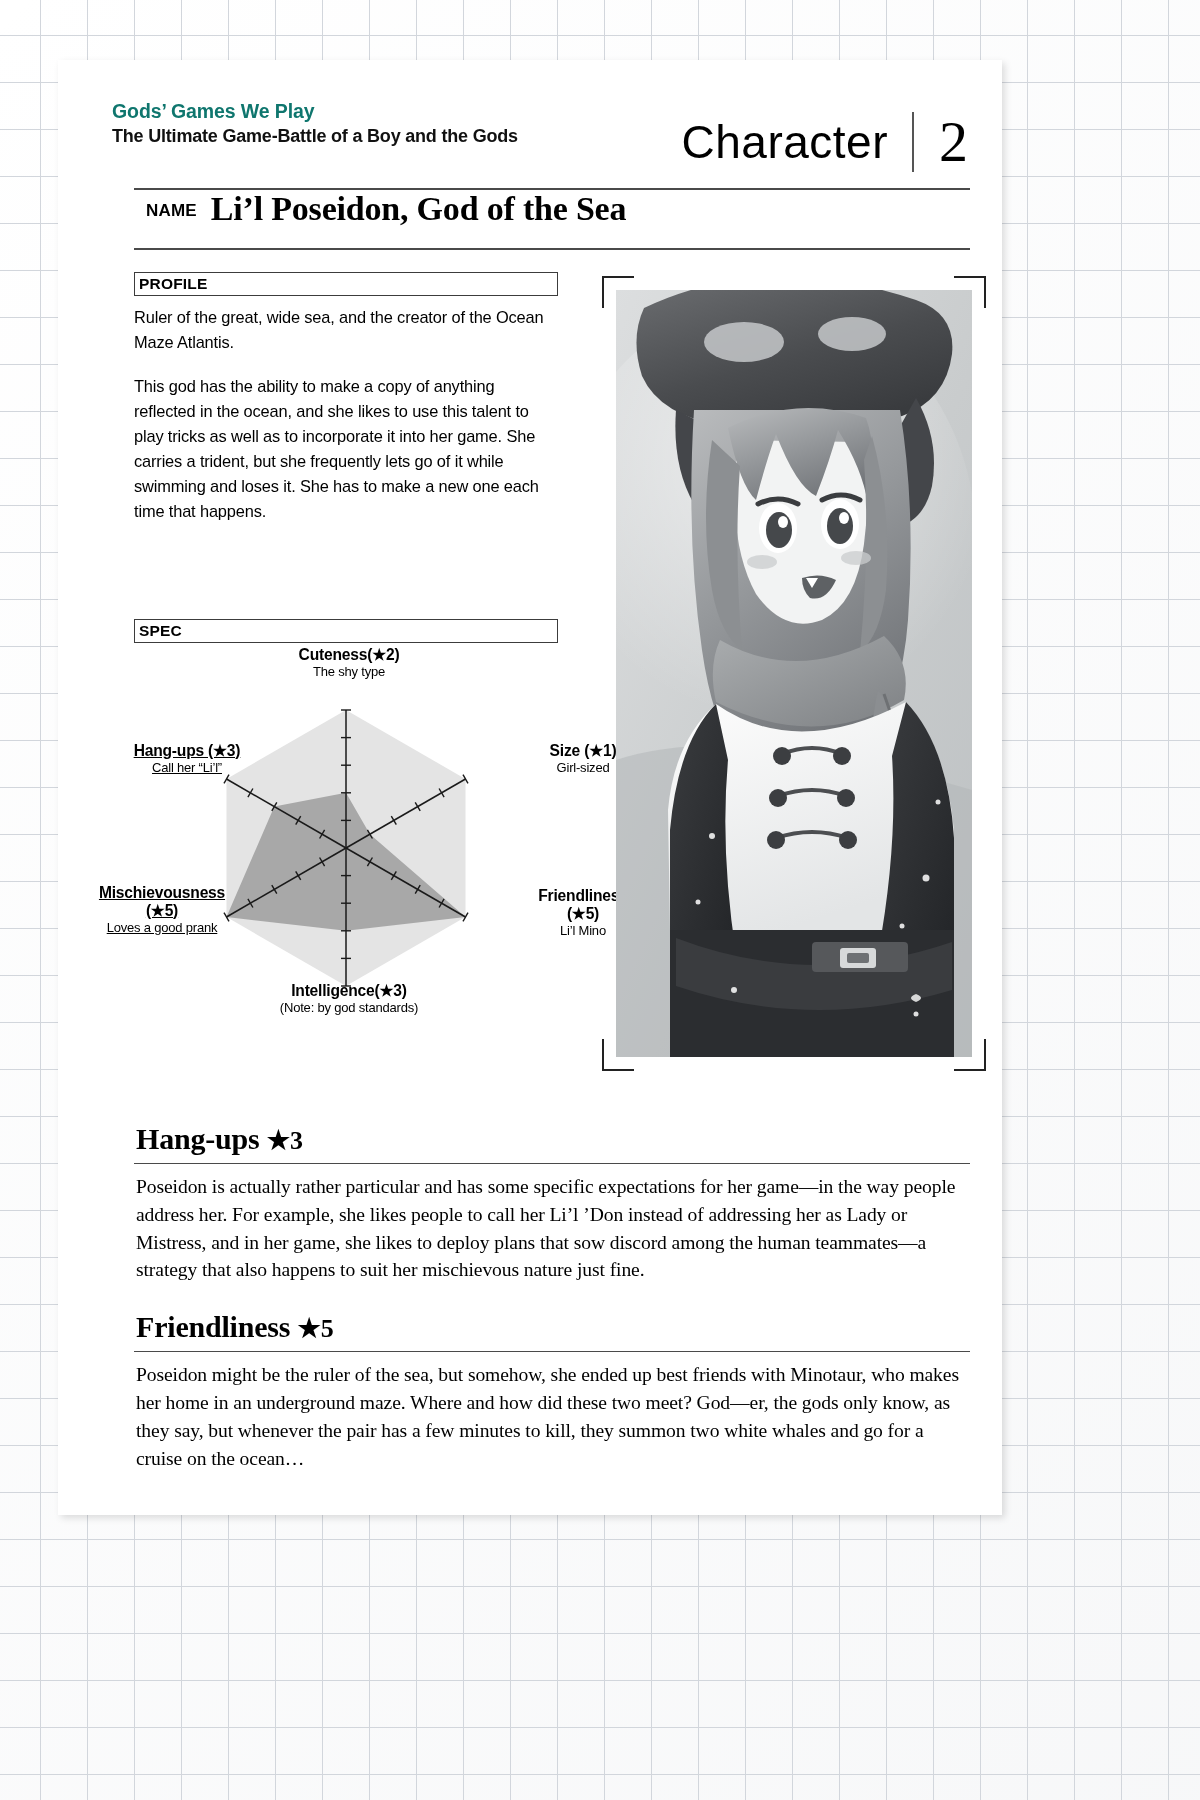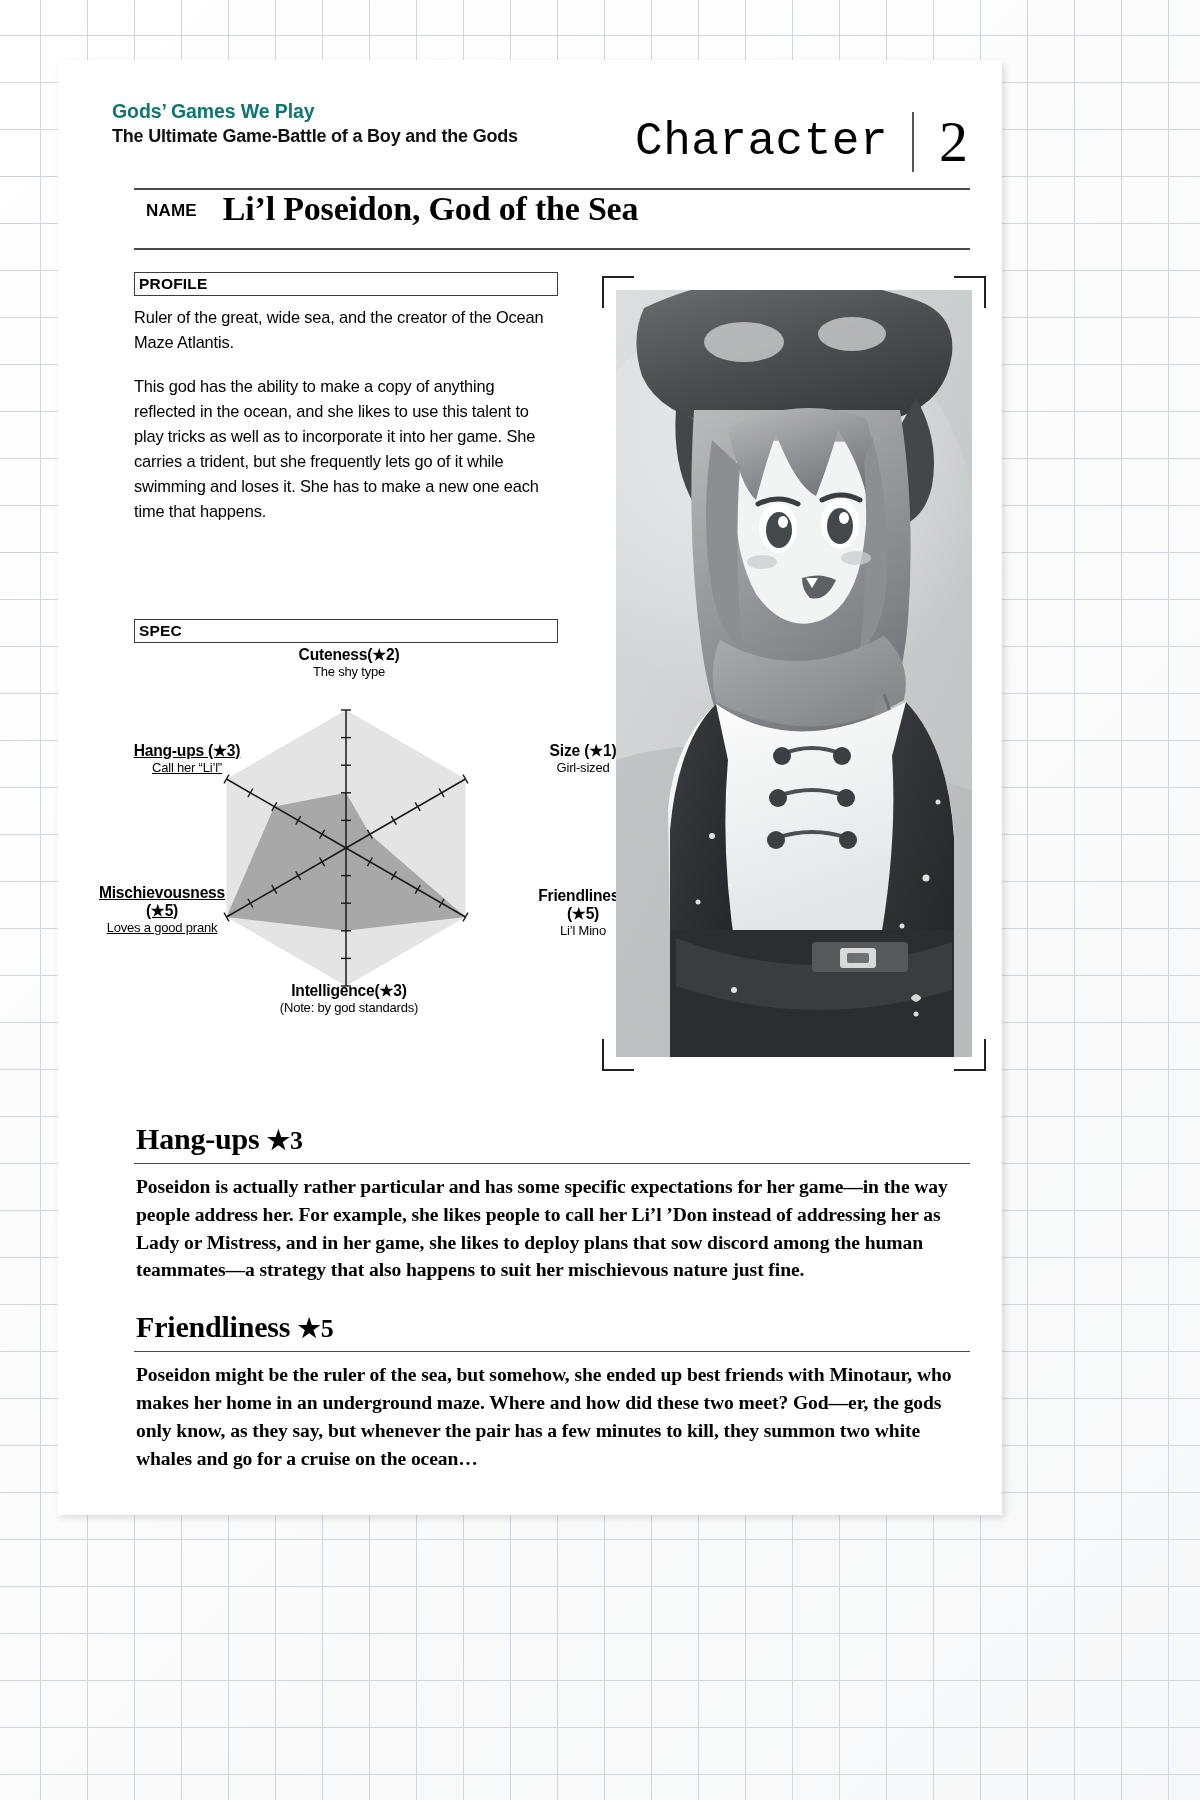--- a/index.html
+++ b/index.html
@@ -75,21 +75,21 @@
   }
   .hdr-right {
     position: absolute;
     right: 2px;
     top: 30px;
     display: flex;
     align-items: center;
     gap: 0;
   }
   .hdr-char-word {
-    font-family: Liberation Mono, monospace;
+    font-family: Liberation Sans, sans-serif;
     font-size: 46px;
     color: #000;
     letter-spacing: 0.5px;
     padding-right: 24px;
     line-height: 1;
   }
   .hdr-divider {
     width: 2px;
     height: 60px;
     background: #555;
@@ -109,21 +109,20 @@
     margin: 0 4px 0 48px;
     border-top: 2px solid #4a4a4a;
     border-bottom: 2px solid #4a4a4a;
     height: 58px;
   }
   .name-row {
     display: flex;
     align-items: baseline;
     height: 100%;
     padding-left: 12px;
-    gap: 12px;
   }
   .name-label {
     font-size: 17px;
     font-weight: bold;
     letter-spacing: 0.2px;
     color: #000;
     position: relative;
     top: -4px;
   }
   .name-value {
@@ -268,21 +267,21 @@
     margin: 0 0 7px 2px;
   }
   .bsec-title .bstar { font-size: 26px; }
   .bsec-rule {
     border-top: 1.7px solid #4a4a4a;
     margin-bottom: 9px;
   }
   .bsec-body {
     font-family: "Liberation Serif", serif;
     font-size: 19.6px;
-    font-weight: bold;
+    font-weight: normal;
     line-height: 1.42;
     color: #000;
     margin: 0 0 26px 2px;
     letter-spacing: -0.1px;
   }
 </style>
 </head>
 <body>
 
 <div id="page-bg"></div>

